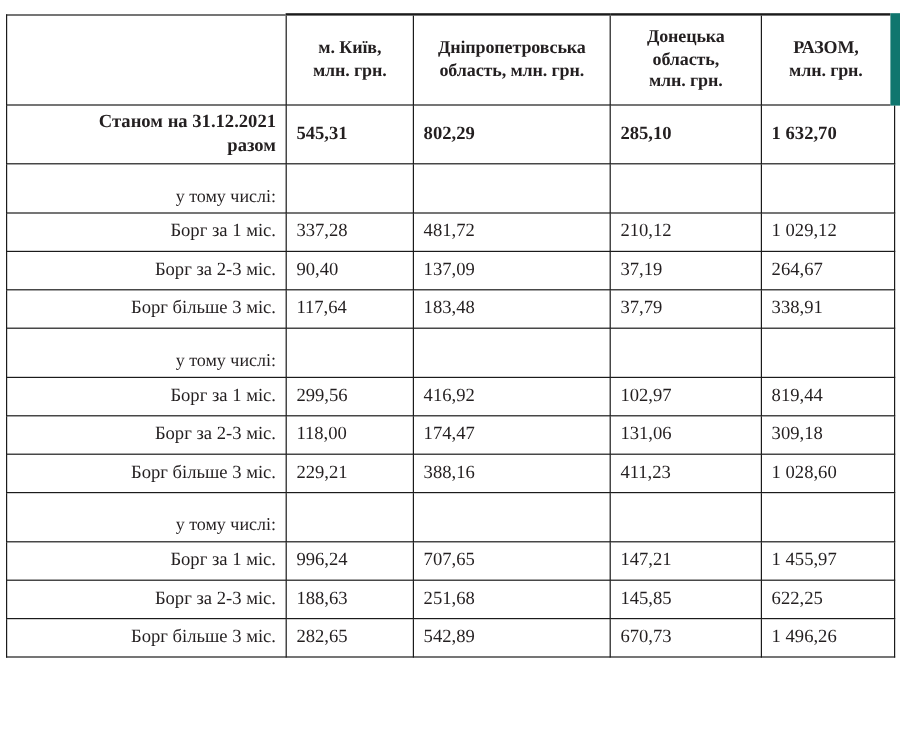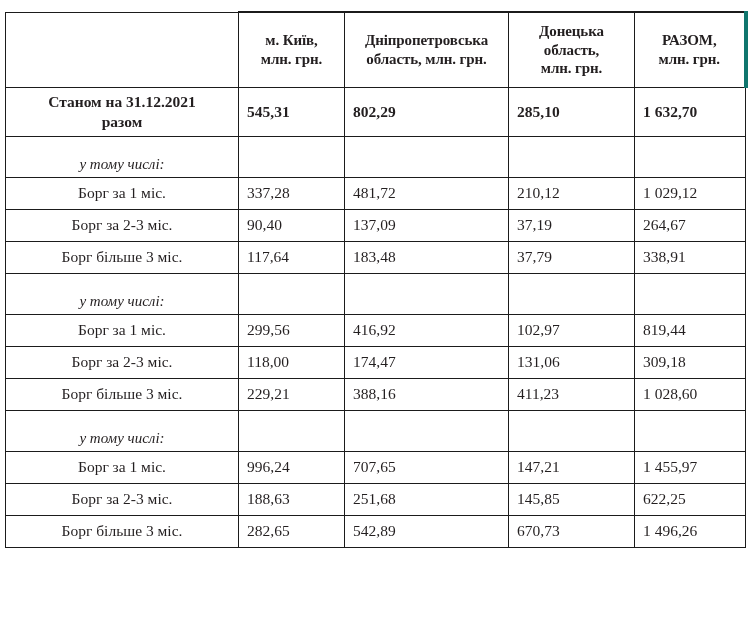--- a/index.html
+++ b/index.html
@@ -58,27 +58,27 @@
     letter-spacing: -0.1px;
   }
   th.header-blank {
     border-top: 2px solid #1b1b1b;
     border-left: 2px solid #1b1b1b;
   }
   tr.header-row th.hdr-cell {
     border-top: 2px solid #1b1b1b;
   }
   tr.header-row th.hdr-last {
-    border-right: 4px solid #0f766e;
+    border-right: 8px solid #0f766e;
     border-radius: 26px;
   }
 
   
   td.label-cell {
-    text-align: center;
+    text-align: right;
     padding-left: 9px;
     border-left: 2px solid #1b1b1b;
   }
   td.num-cell {
     text-align: left;
   }
   td.num-last {
     border-right: 2px solid #1b1b1b;
   }
 
@@ -96,21 +96,20 @@
   }
 
   
   tr.note-row td {
     height: 37px;
     font-size: 15px;
   }
   tr.note-row td.label-cell {
     vertical-align: bottom;
     padding-bottom: 3px;
-    font-style: italic;
   }
 
   
   tr.data-row td {
     height: 31px;
   }
 
   .nowrap { white-space: nowrap; }
 </style>
 </head>

